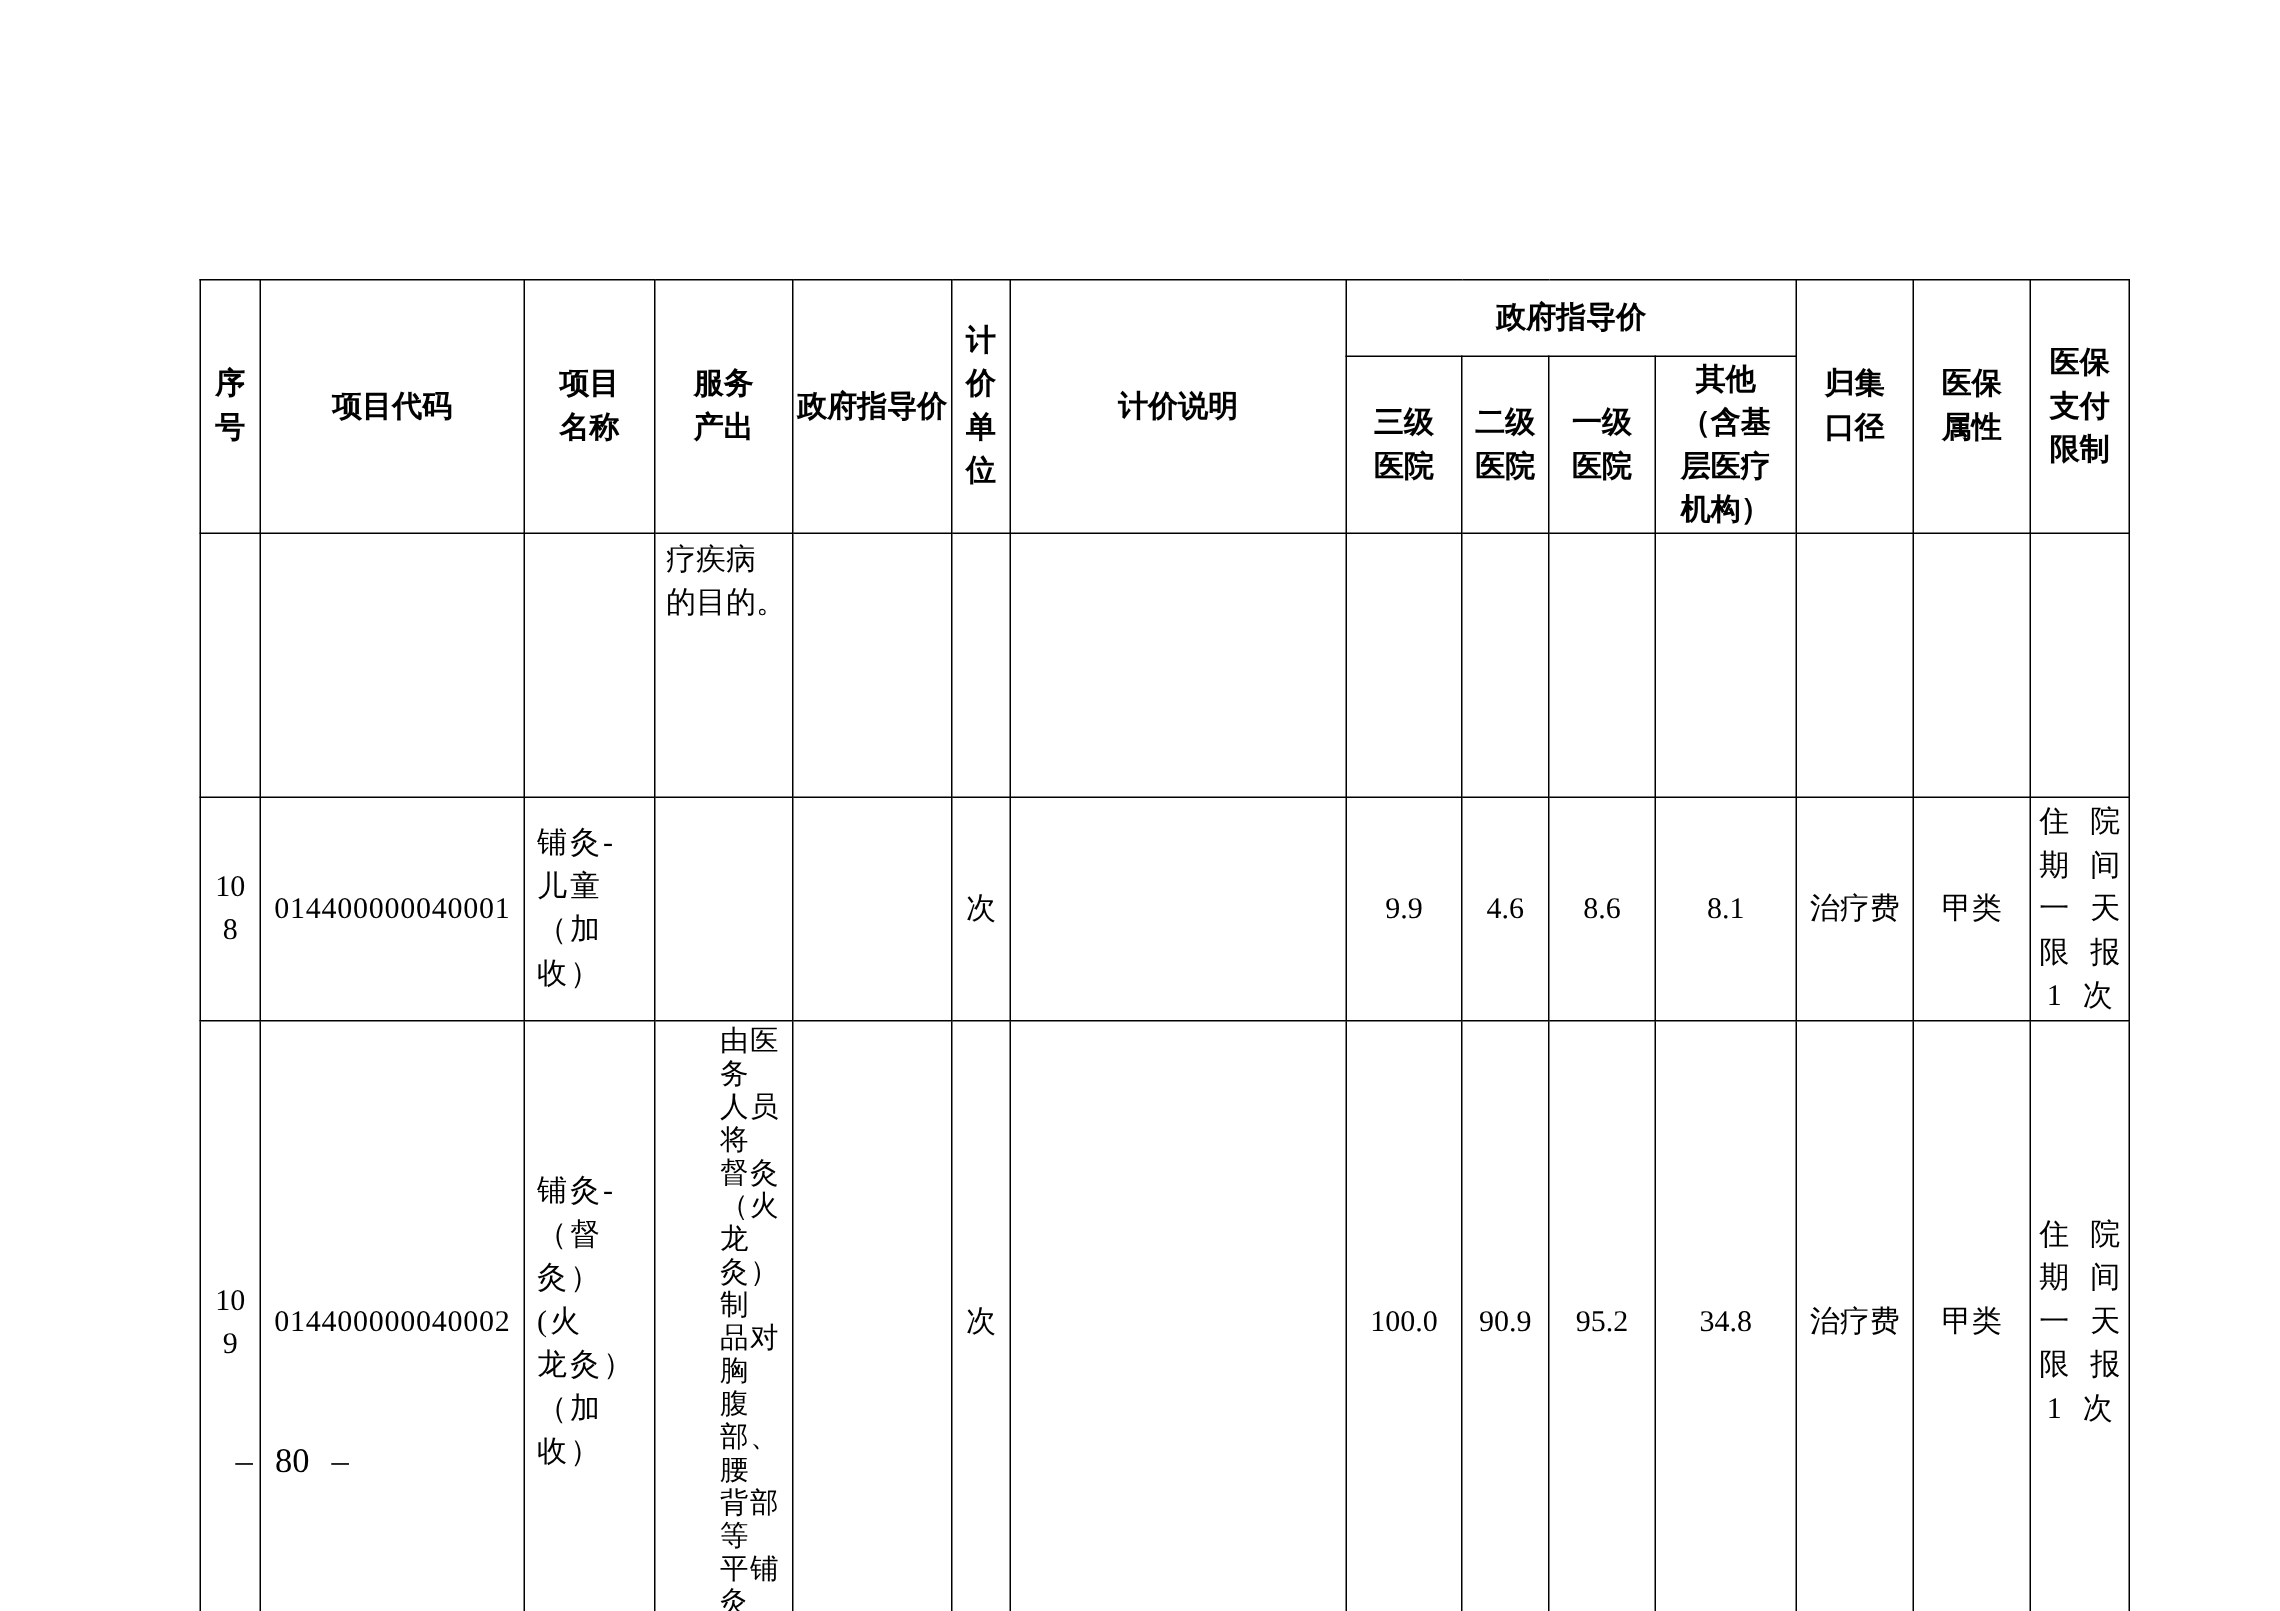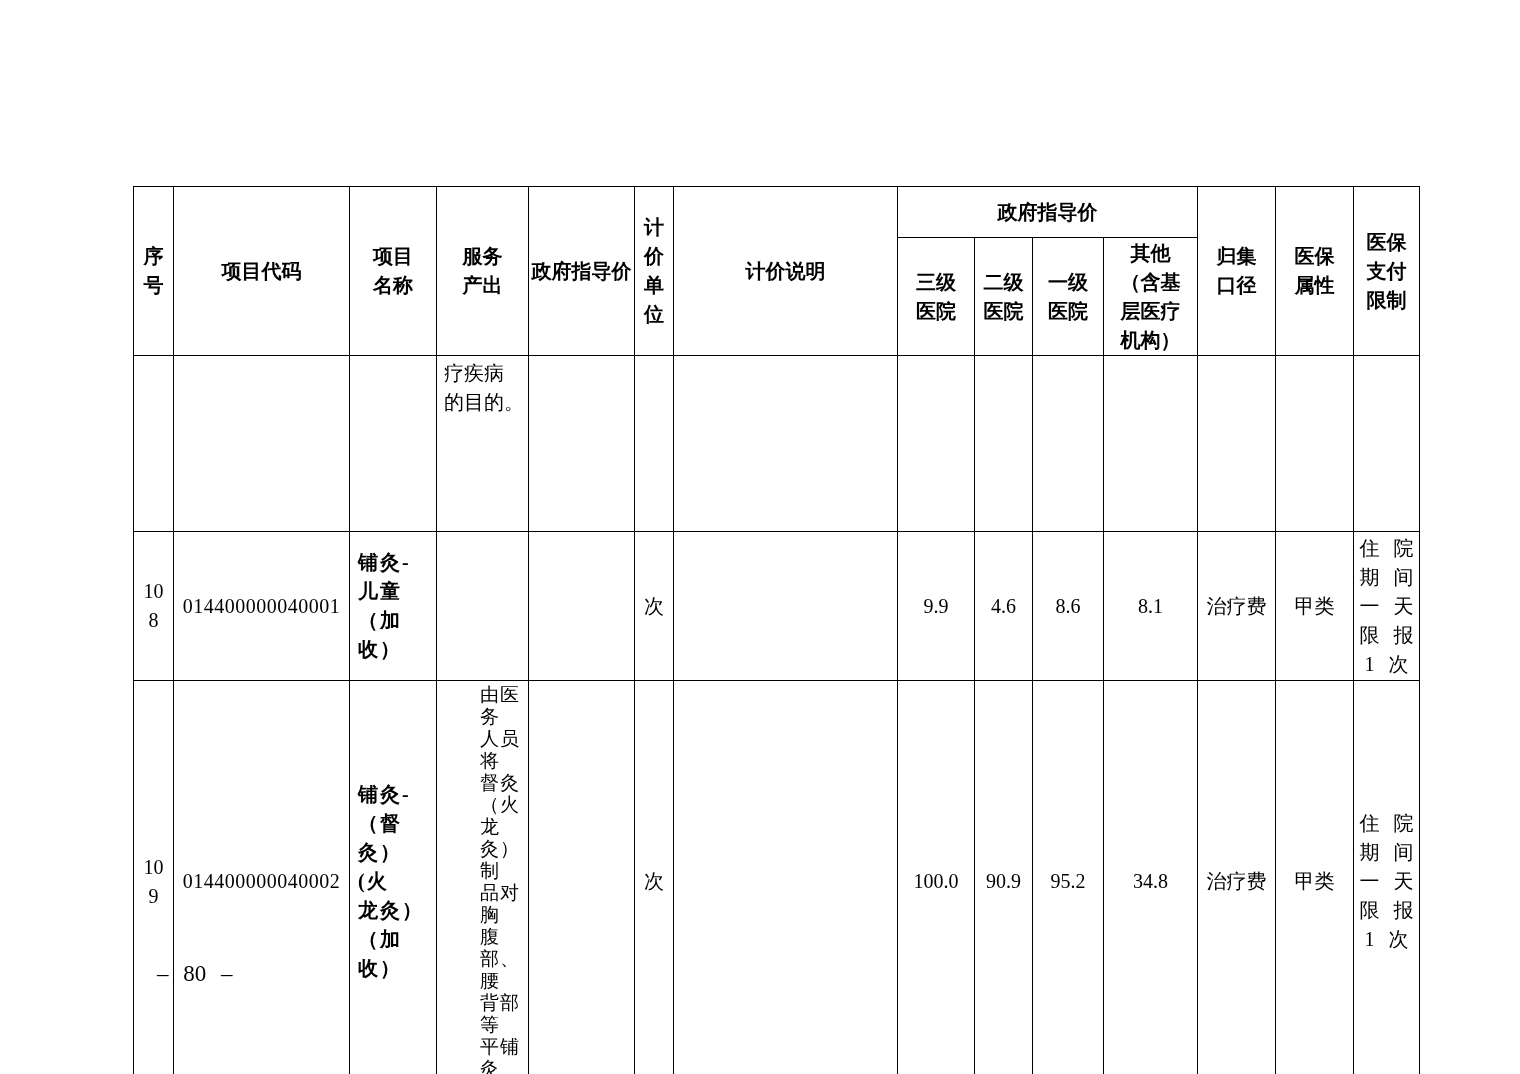--- a/index.html
+++ b/index.html
@@ -44,21 +44,20 @@
   tr.hr1  { height: 51px; }
   tr.hr2  { height: 118px; }
   tr.rowA { height: 176px; }
   tr.row108 { height: 149px; }
   tr.row109 { height: 209px; }
 
   td.c-name {
     text-align: left;
     padding: 2px 4px 2px 8px;
     letter-spacing: 2px;
-    font-weight: bold;
   }
   td.c-output {
     text-align: left;
     vertical-align: top;
     padding: 3px 3px 2px 7px;
     margin-left: 42px;
   }
   td.c-output-dense {
     font-size: 19px;
     line-height: 22px;

